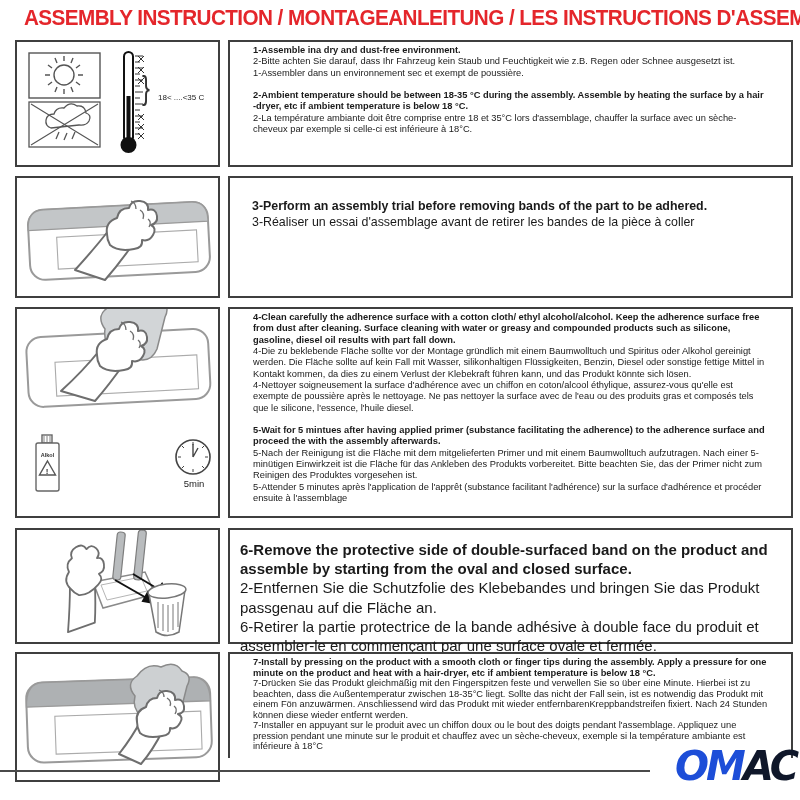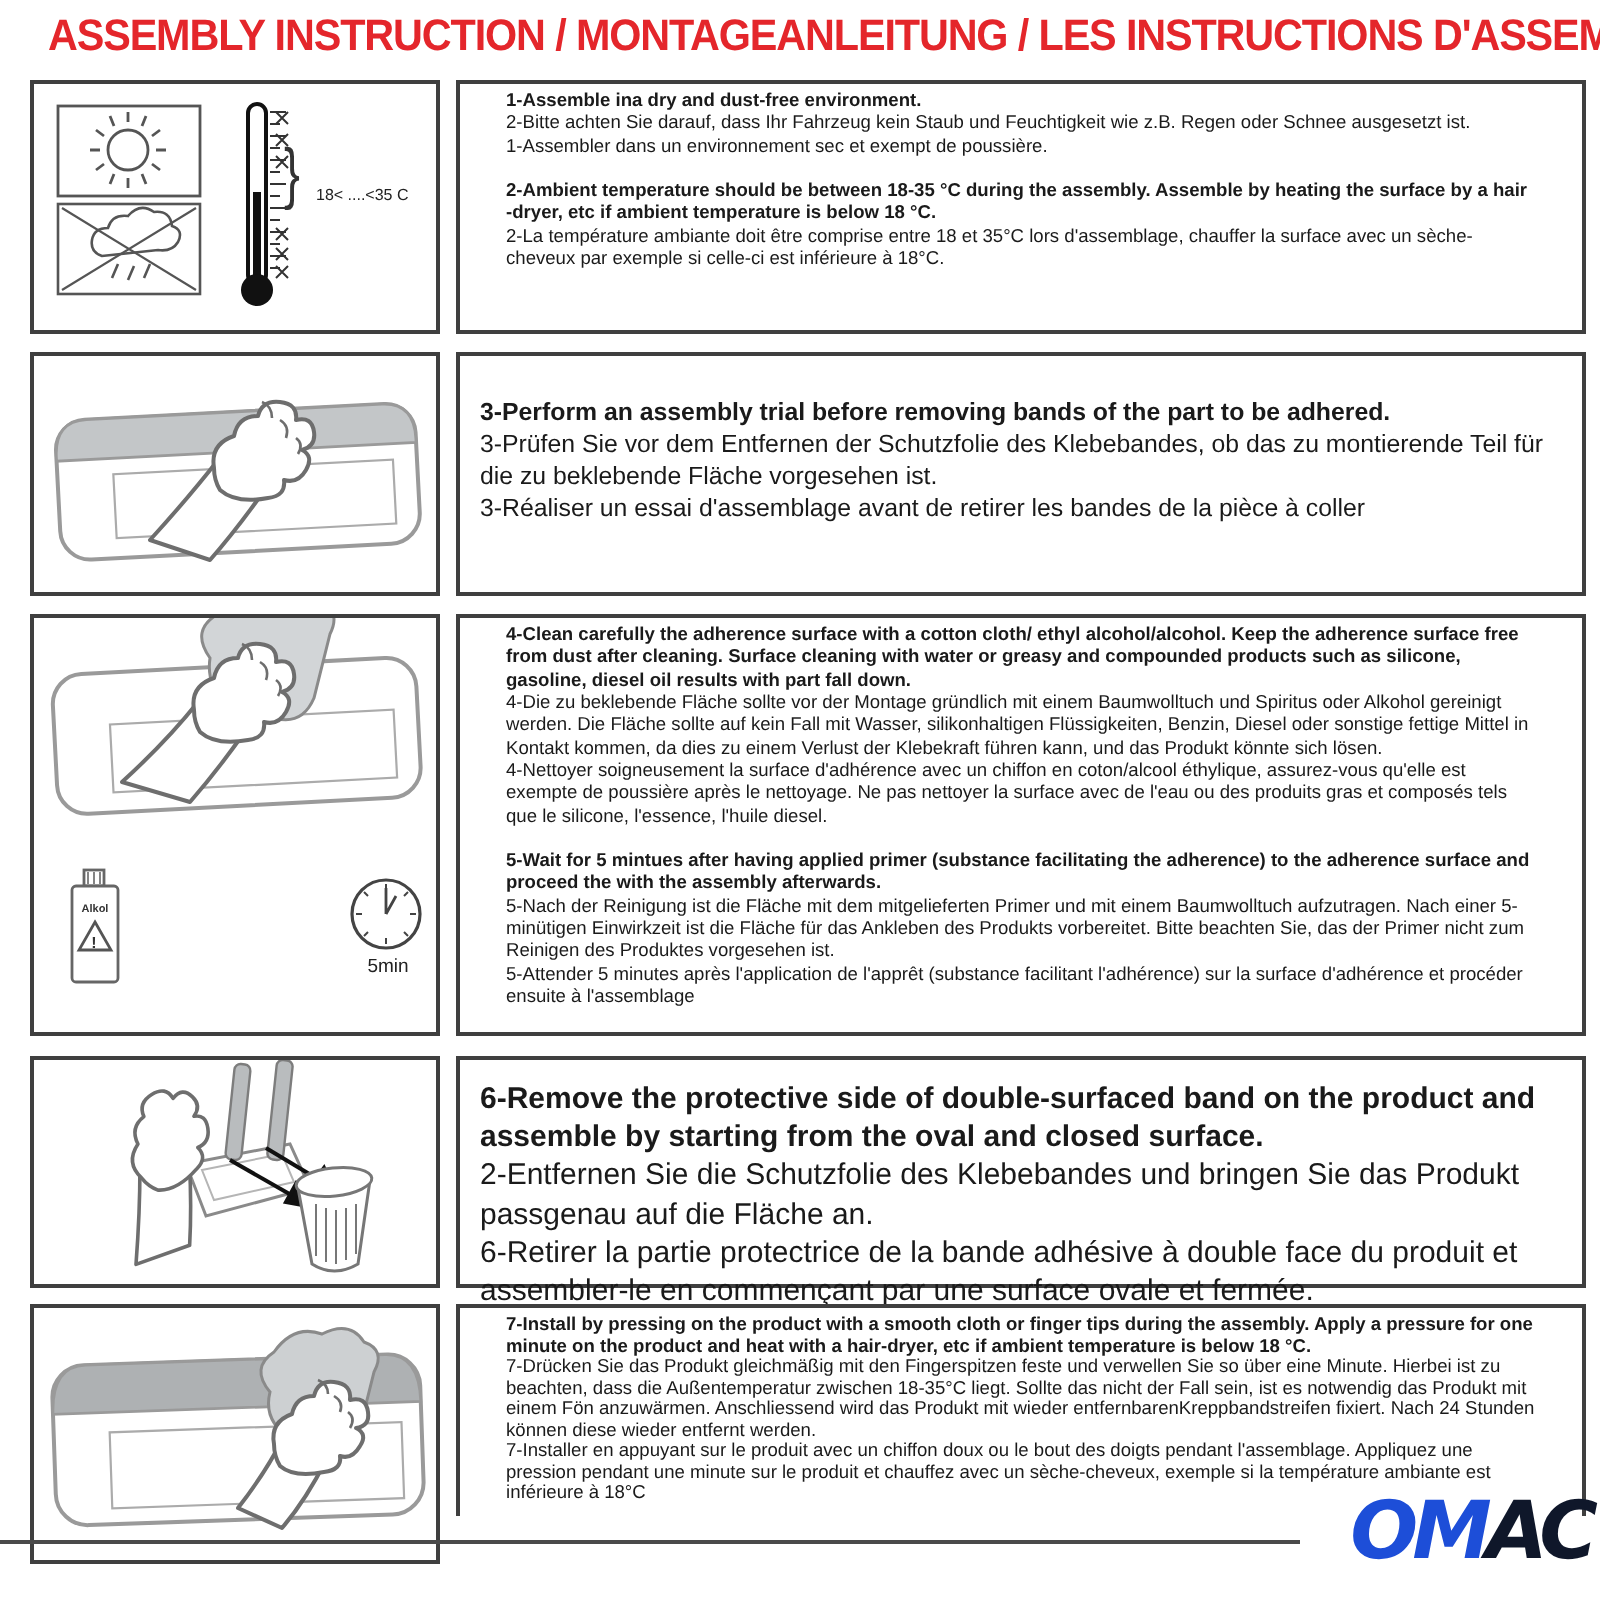--- a/index.html
+++ b/index.html
@@ -5,21 +5,21 @@
   html,body{margin:0;padding:0;background:#fff;}
   body{font-family:"Liberation Sans",sans-serif;color:#1a1a1a;}
   .page{position:relative;width:800px;height:800px;background:#fff;overflow:hidden;}
   .title{position:absolute;top:5px;left:0;width:100%;text-align:center;color:#e4262b;
          font-weight:bold;font-size:22px;letter-spacing:-0.6px;white-space:nowrap;
          transform:scaleX(0.94);transform-origin:center;}
   .box{position:absolute;border:2px solid #3f3f3f;background:#fff;box-sizing:border-box;}
   .left{left:15px;width:205px;}
   .right{left:228px;width:565px;}
   .small{font-size:9.3px;line-height:1.22;padding:3px 23px;}
-  .large{font-size:12.4px;line-height:1.3;padding:20px 10px 4px;}
+  .large{font-size:12.4px;line-height:1.3;padding:20px 22px 4px;}
   .medium{font-size:15px;line-height:1.28;padding:10px 10px 4px;}
   .tight{line-height:1.13;}
   p{margin:0;}
   .en{font-weight:bold;}
   .block{margin-bottom:11px;}
   .block:last-child{margin-bottom:0;}
   .left svg{position:absolute;left:0;top:0;}
   .brace{position:absolute;left:125px;top:28px;font-size:34px;font-weight:400;color:#333;
          transform:scaleX(0.7);transform-origin:left center;line-height:1;}
   .thermo-label{position:absolute;left:141px;top:51px;font-size:8px;white-space:nowrap;color:#222;}
@@ -91,21 +91,20 @@
       <g transform="translate(28,-8)" fill="#fff" stroke="#6e6e6e" stroke-width="2" stroke-linejoin="round">
         <path d="M30,100 Q50,78 64,60 L88,74 Q74,94 60,110 Z"></path>
         <path d="M62,64 q-2,-12 10,-16 q2,-10 12,-10 q2,-8 11,-7 q9,1 8,9 q8,-2 9,6 q1,7 -6,9 q6,3 2,10 q-4,7 -11,5 q1,8 -8,9 q-16,3 -24,-4 q-3,-5 -3,-11 z"></path>
         <path d="M95,40 q5,3 3,9 M103,49 q4,3 1,8 M86,31 q5,2 5,8" fill="none" stroke-width="1.3"></path>
       </g>
     </svg>
   </div>
   <div class="box right large" style="top:176px;height:122px;">
     <div class="block">
       <p class="en">3-Perform an assembly trial before removing bands of the part to be adhered.</p>
-      <p>3-Prüfen Sie vor dem Entfernen der Schutzfolie des Klebebandes, ob das zu montierende Teil für die zu beklebende Fläche vorgesehen ist.</p>
       <p>3-Réaliser un essai d'assemblage avant de retirer les bandes de la pièce à coller</p>
     </div>
   </div>
 
   <div class="box left" style="top:307px;height:211px;">
     <svg width="201" height="207" viewBox="0 0 201 207">
       <g transform="translate(0,-12) rotate(-3 100 64)">
         <rect x="10" y="36" width="182" height="70" rx="15" fill="#fff" stroke="#9a9a9a" stroke-width="2"></rect>
         <rect x="38" y="62" width="142" height="34" fill="#fff" stroke="#ababab" stroke-width="1.1"></rect>
       </g>

